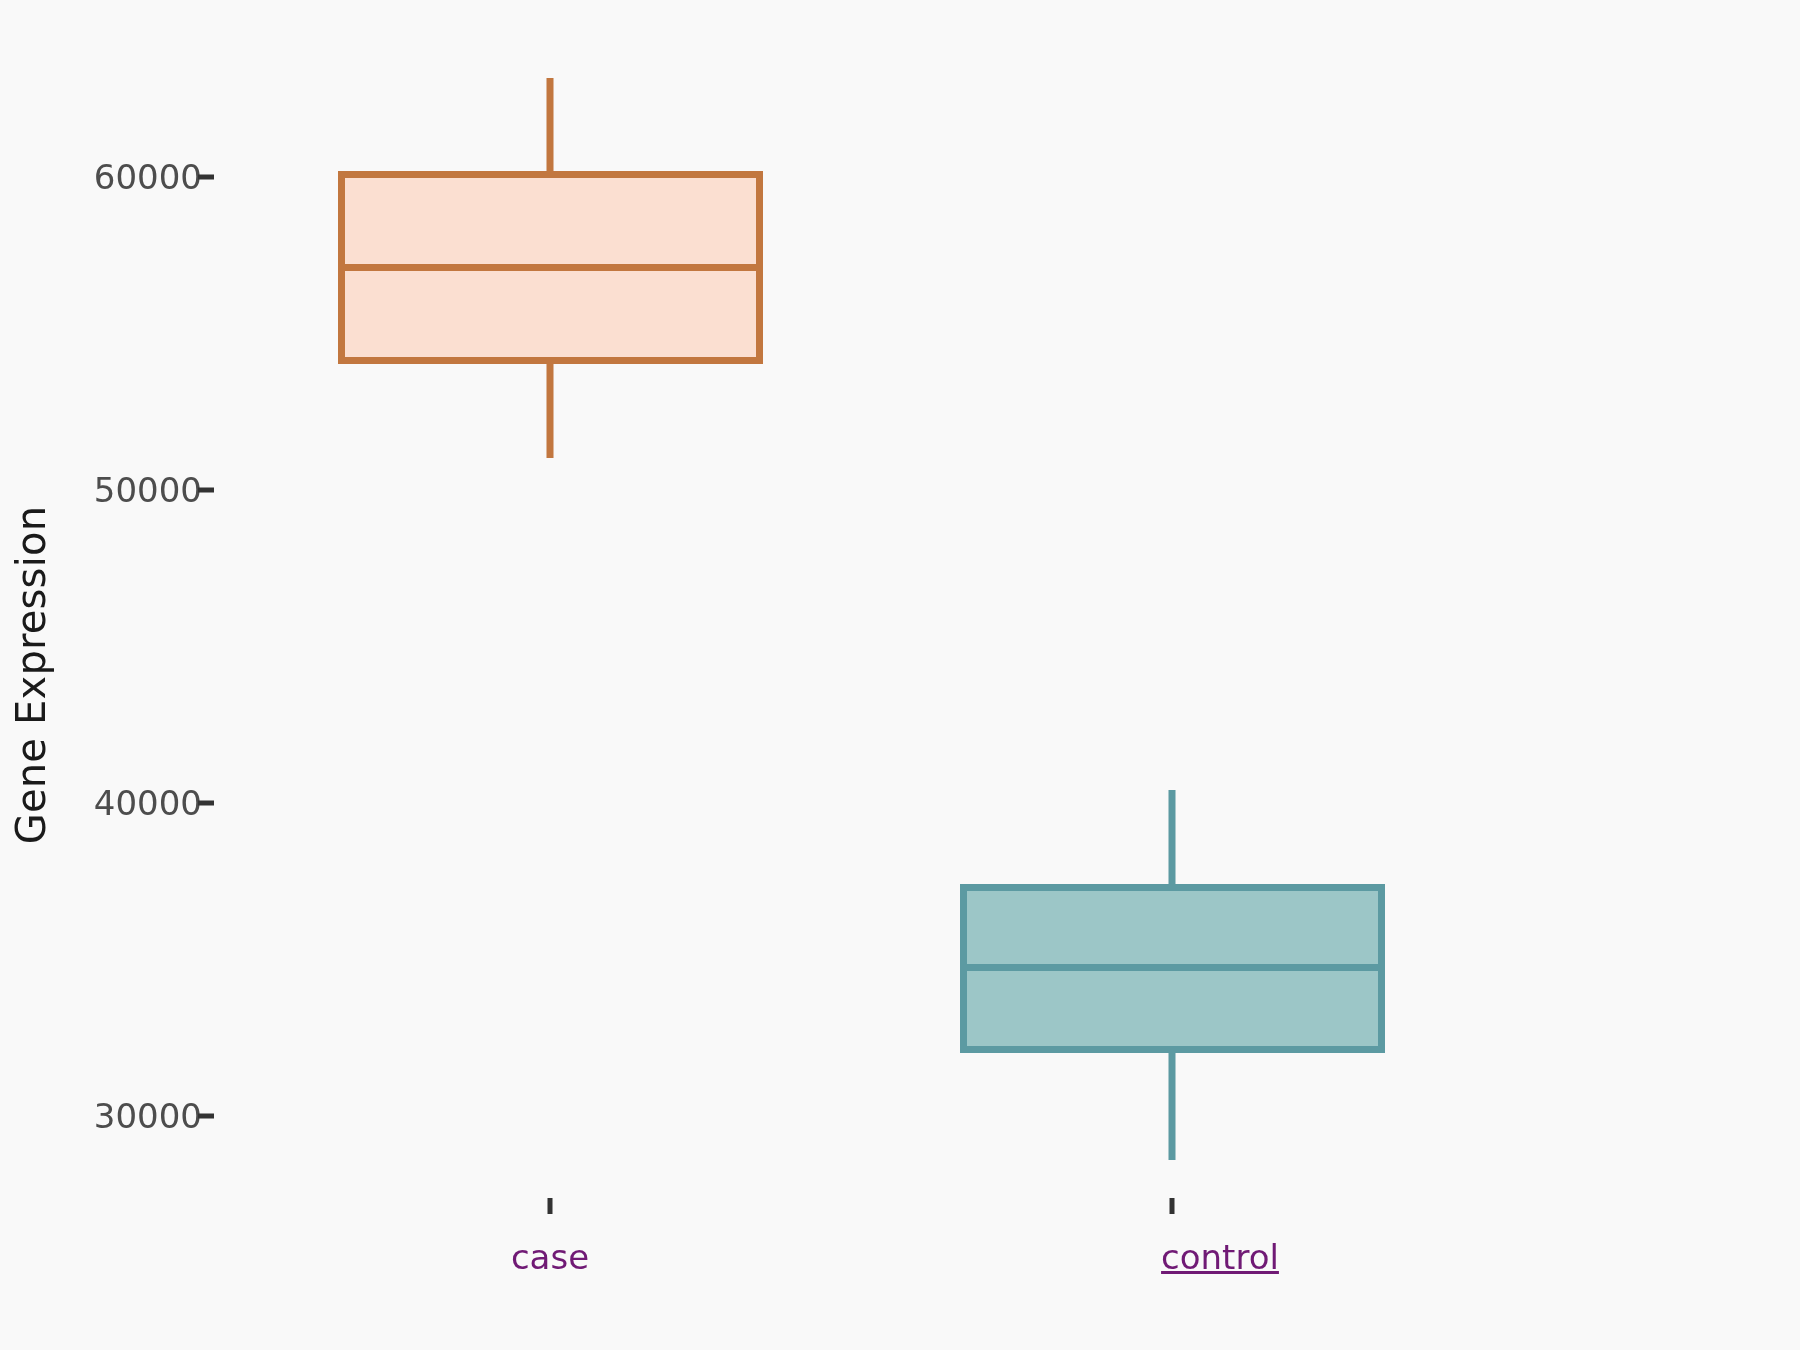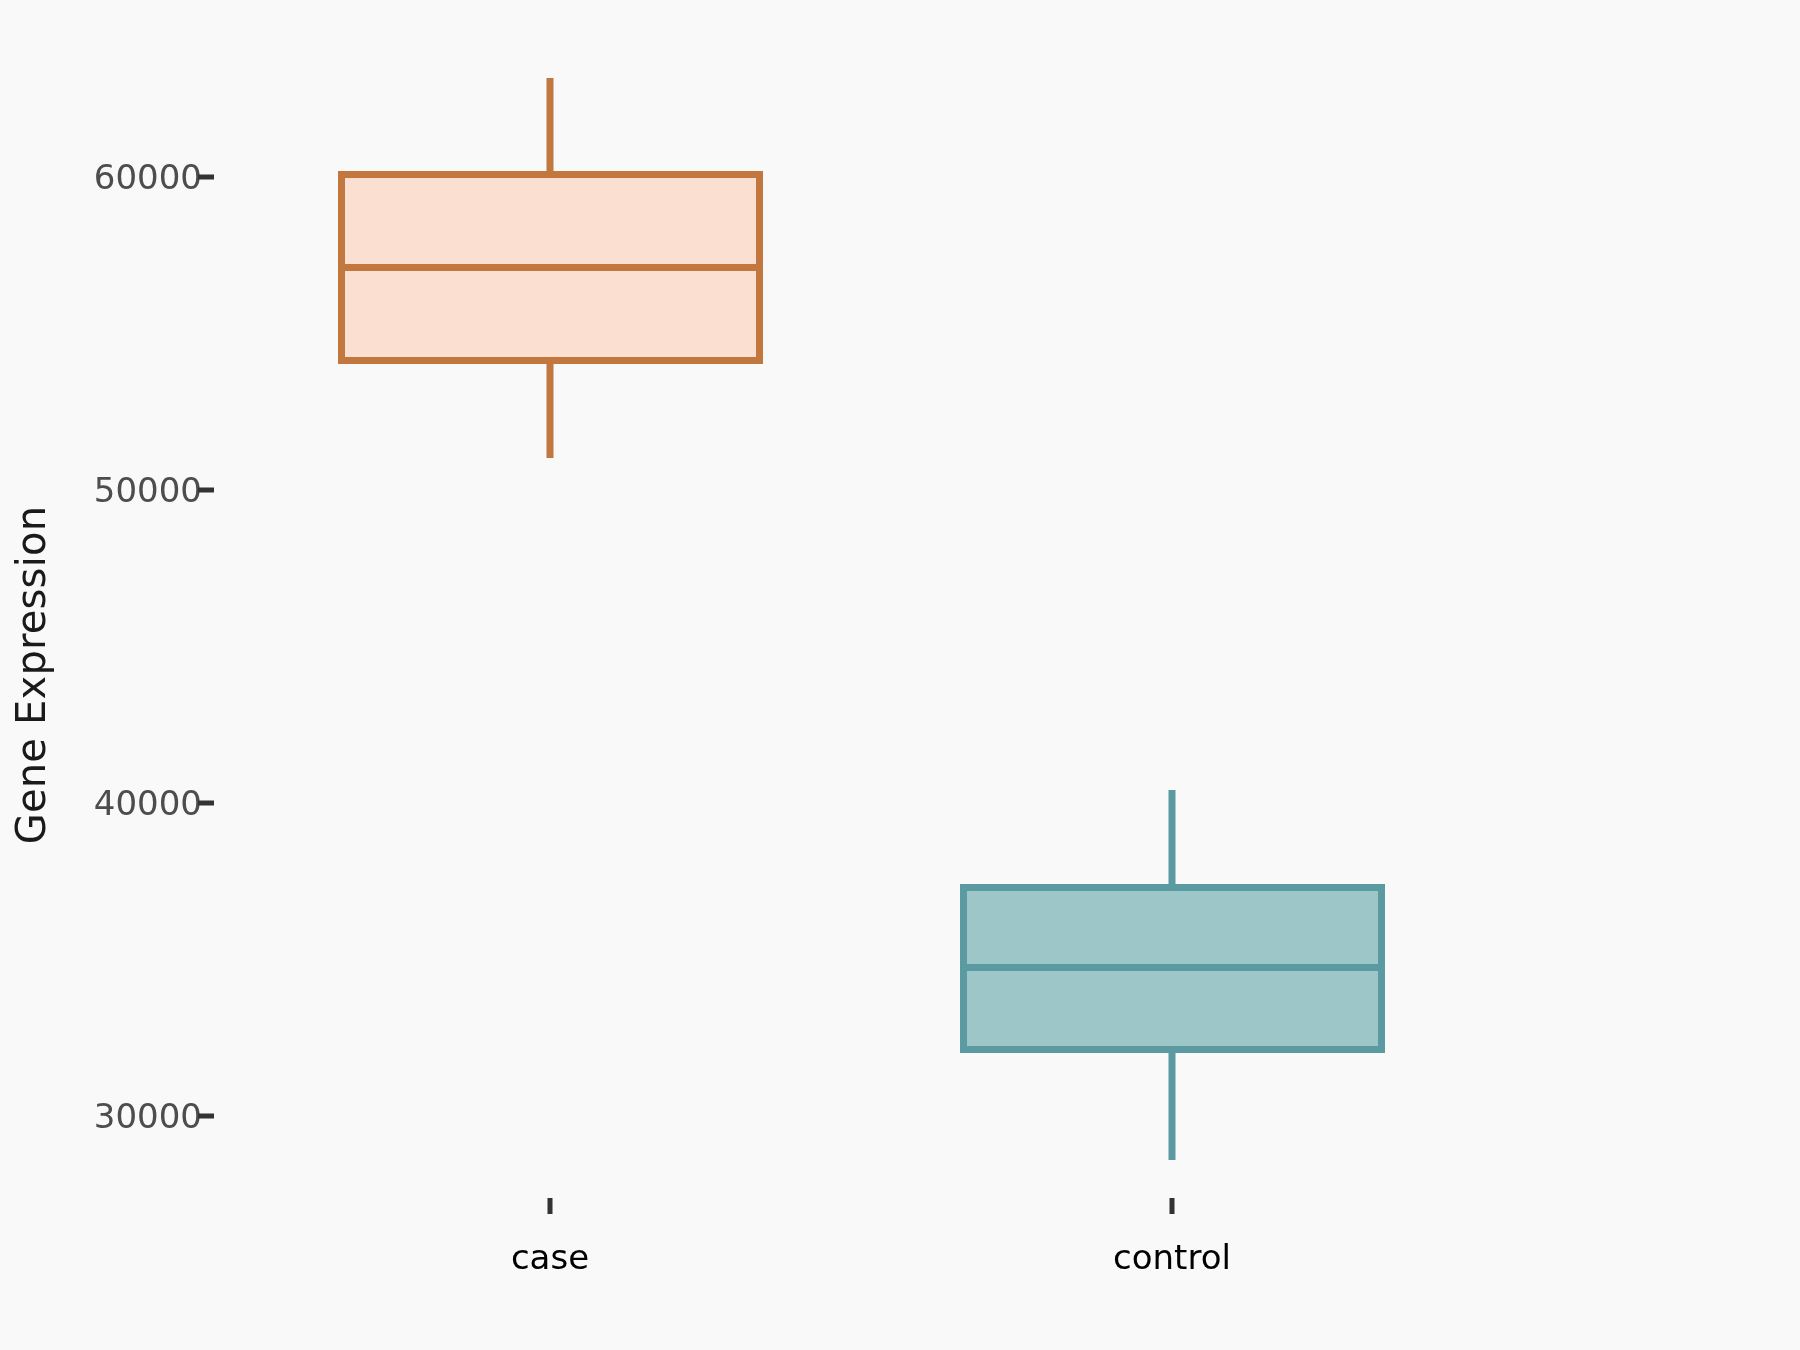--- a/index.html
+++ b/index.html
@@ -58,21 +58,21 @@
     height: 5px;
     background: #333333;
     transform: translateY(-50%);
   }
 
   
   .x-tick {
     position: absolute;
     top: 1237px;
     font-size: 34px;
-    color: #000000;
+    color: #701a75;
     transform: translateX(-50%);
     white-space: nowrap;
     text-align: center;
   }
   .x-tick-mark {
     position: absolute;
     top: 1198px;
     width: 5px;
     height: 16px;
     background: #333333;
@@ -108,21 +108,21 @@
       <div class="y-tick-mark" style="top: 490px;"></div>
       <div class="y-tick" style="top: 803px;">40000</div>
       <div class="y-tick-mark" style="top: 803px;"></div>
       <div class="y-tick" style="top: 1116px;">30000</div>
       <div class="y-tick-mark" style="top: 1116px;"></div>
     </div>
 
   <div id="x-ticks-layer">
       <div class="x-tick" style="left: 550px;">case</div>
       <div class="x-tick-mark" style="left: 550px;"></div>
-      <div class="x-tick" style="left: 1172px;">control</div>
+      <div class="x-tick" style="left: 1220px; text-decoration: underline;">control</div>
       <div class="x-tick-mark" style="left: 1172px;"></div>
     </div>
 
   <div id="boxes-layer" class="boxgroup">
       <div style="position: absolute; left: 0px; top: 0px; width: 100%; height: 100%;">
         <div class="whisker-line" style="left: 550px; top: 78.092px; width: 7px; height: 92.961px; background: rgb(194, 119, 63);"></div>
         <div class="whisker-line" style="left: 550px; top: 363.861px; width: 7px; height: 94.213px; background: rgb(194, 119, 63);"></div>
         <div class="box-rect" style="left: 337.5px; top: 171.053px; width: 425px; height: 192.808px; background: rgb(251, 223, 209); border: 7px solid rgb(194, 119, 63);"></div>
         <div class="median-line" style="left: 337.5px; top: 263.644px; width: 425px; height: 7px; background: rgb(194, 119, 63);"></div>
       </div>

